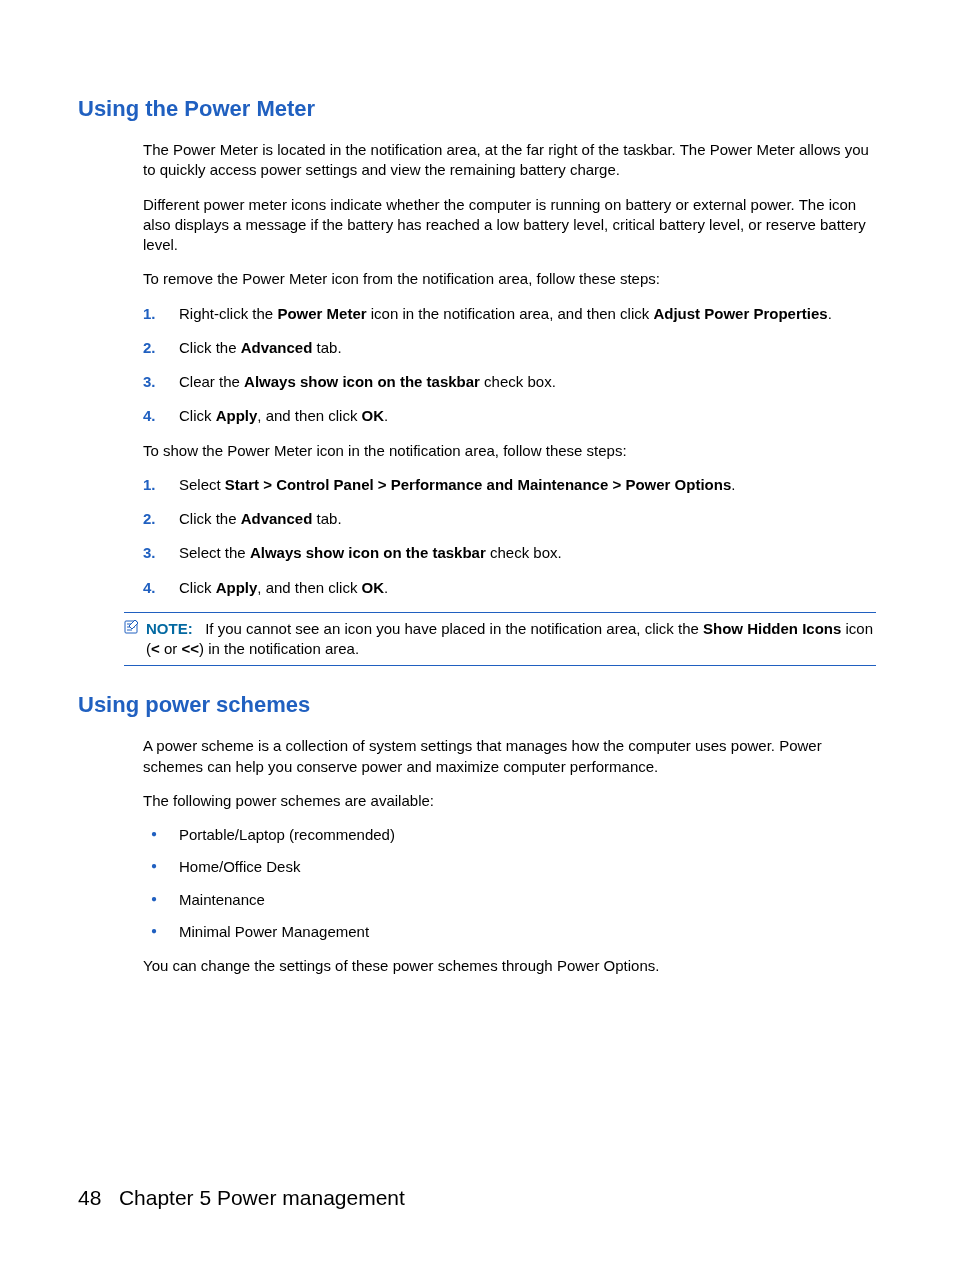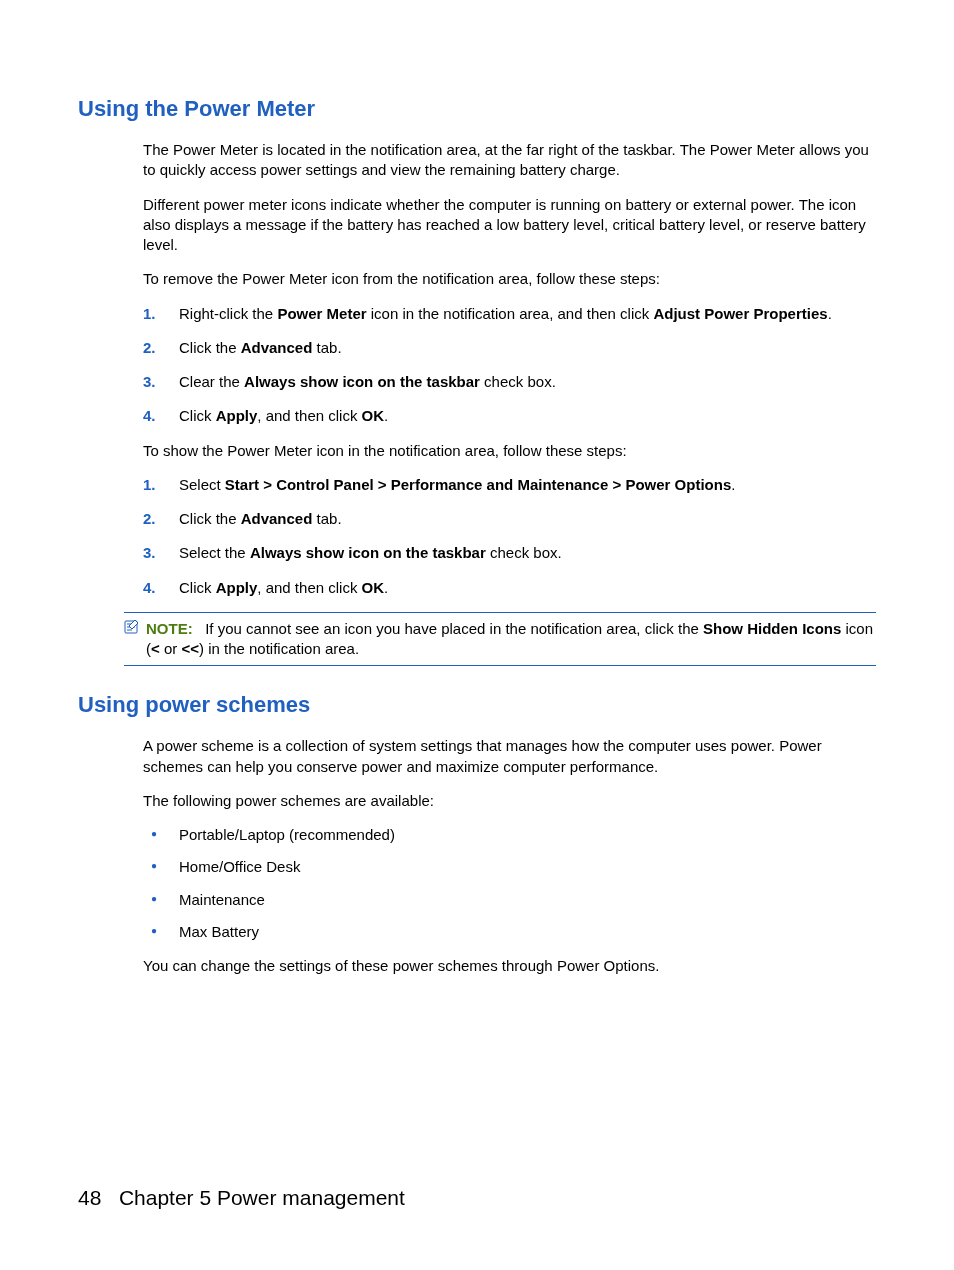--- a/index.html
+++ b/index.html
@@ -85,21 +85,21 @@
     position: absolute;
     left: 0;
     top: 6px;
     width: 16px;
     height: 16px;
     color: #2060c0;
     font-size: 16px;
     line-height: 1;
   }
   .note-label {
-    color: #4d7c0f;
+    color: #0369a1;
     font-weight: bold;
   }
   .footer {
     position: absolute;
     left: 78px;
     bottom: 60px;
     font-size: 21px;
   }
   b { font-weight: bold; }
 </style>
@@ -167,21 +167,21 @@
   <h2 class="h2 second">Using power schemes</h2>
 
   <div class="body-indent">
     <p>A power scheme is a collection of system settings that manages how the computer uses power. Power schemes can help you conserve power and maximize computer performance.</p>
     <p>The following power schemes are available:</p>
 
     <ul class="bullet-list">
       <li>Portable/Laptop (recommended)</li>
       <li>Home/Office Desk</li>
       <li>Maintenance</li>
-      <li>Max Battery</li>
+      <li>Minimal Power Management</li>
     </ul>
 
     <p>You can change the settings of these power schemes through Power Options.</p>
   </div>
 
 </div>
 
 <div class="footer">
   <span>48</span>&nbsp;&nbsp;&nbsp;<span>Chapter 5   Power management</span>
 </div>

